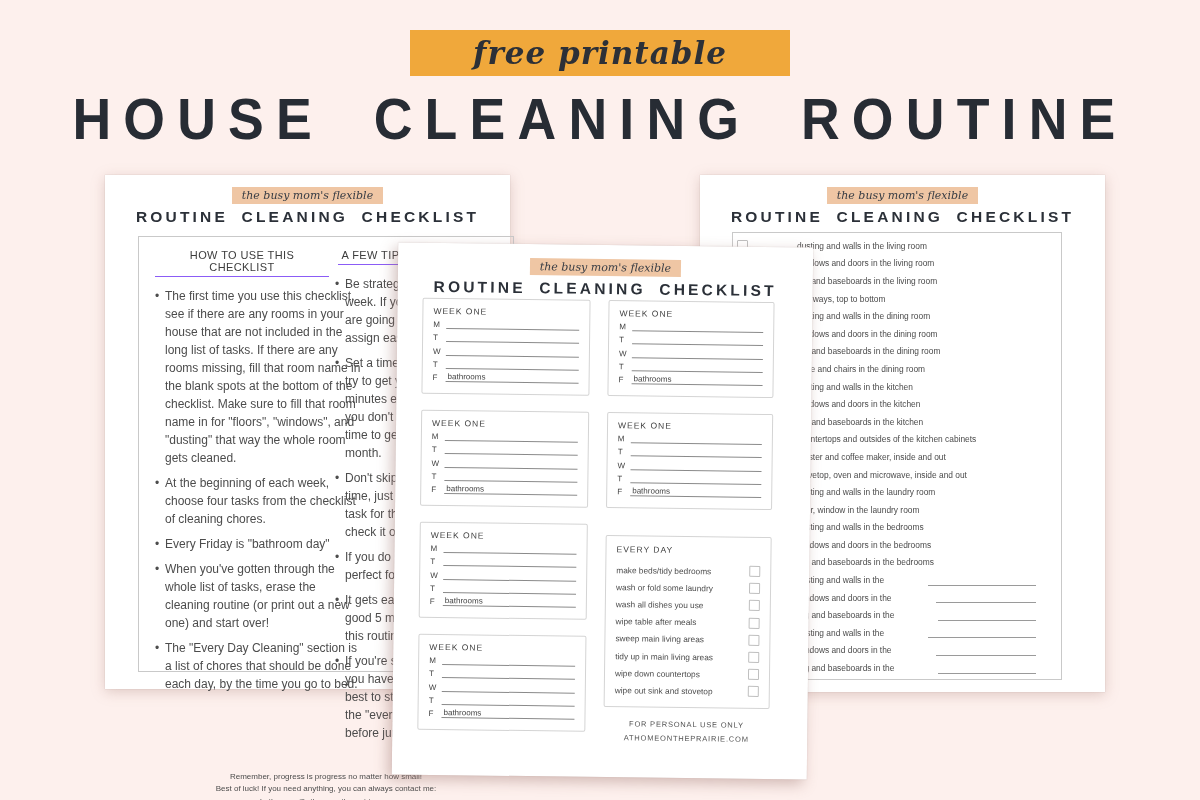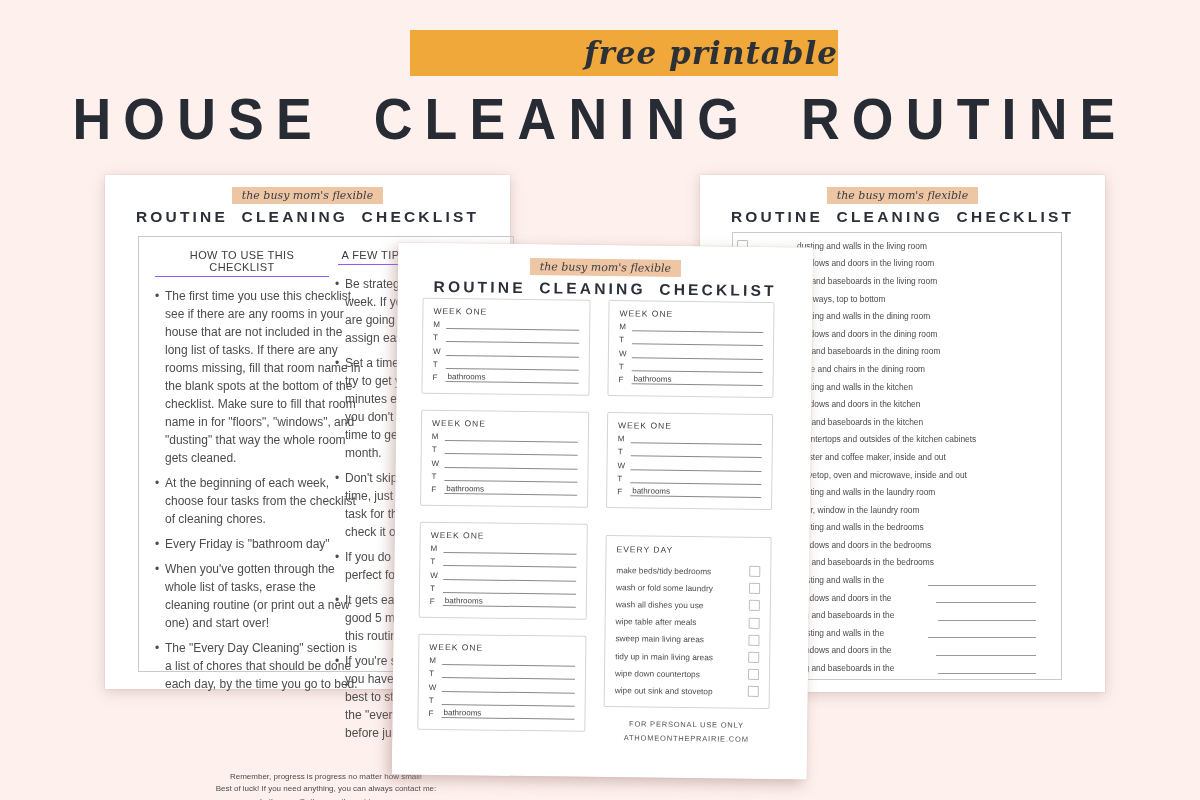--- a/index.html
+++ b/index.html
@@ -2,22 +2,22 @@
 <html><head>
 <meta charset="utf-8">
 <style>
   html,body{margin:0;padding:0;}
   .stage{
     position:relative;width:1200px;height:800px;overflow:hidden;
     background:#fdf0ed;font-family:"Liberation Sans",sans-serif;
   }
   
   .banner{
-    position:absolute;left:410px;top:30px;width:428px;height:46px;
-    background:#f0a83b;display:flex;align-items:center;justify-content:flex-end;
+    position:absolute;left:410px;top:30px;width:380px;height:46px;
+    background:#f0a83b;display:flex;align-items:center;justify-content:center;
   }
   .banner-text{
     font-family:"DejaVu Serif",serif;font-style:italic;font-weight:bold;
     font-size:31px;color:#2c3037;letter-spacing:1px;
   }
   .big-title{
     position:absolute;left:0;top:86px;width:1200px;margin:0;text-align:center;
     font-size:57px;font-weight:800;letter-spacing:13px;word-spacing:24px;
     color:#272c34;transform:scaleX(0.94);white-space:nowrap;
   }

